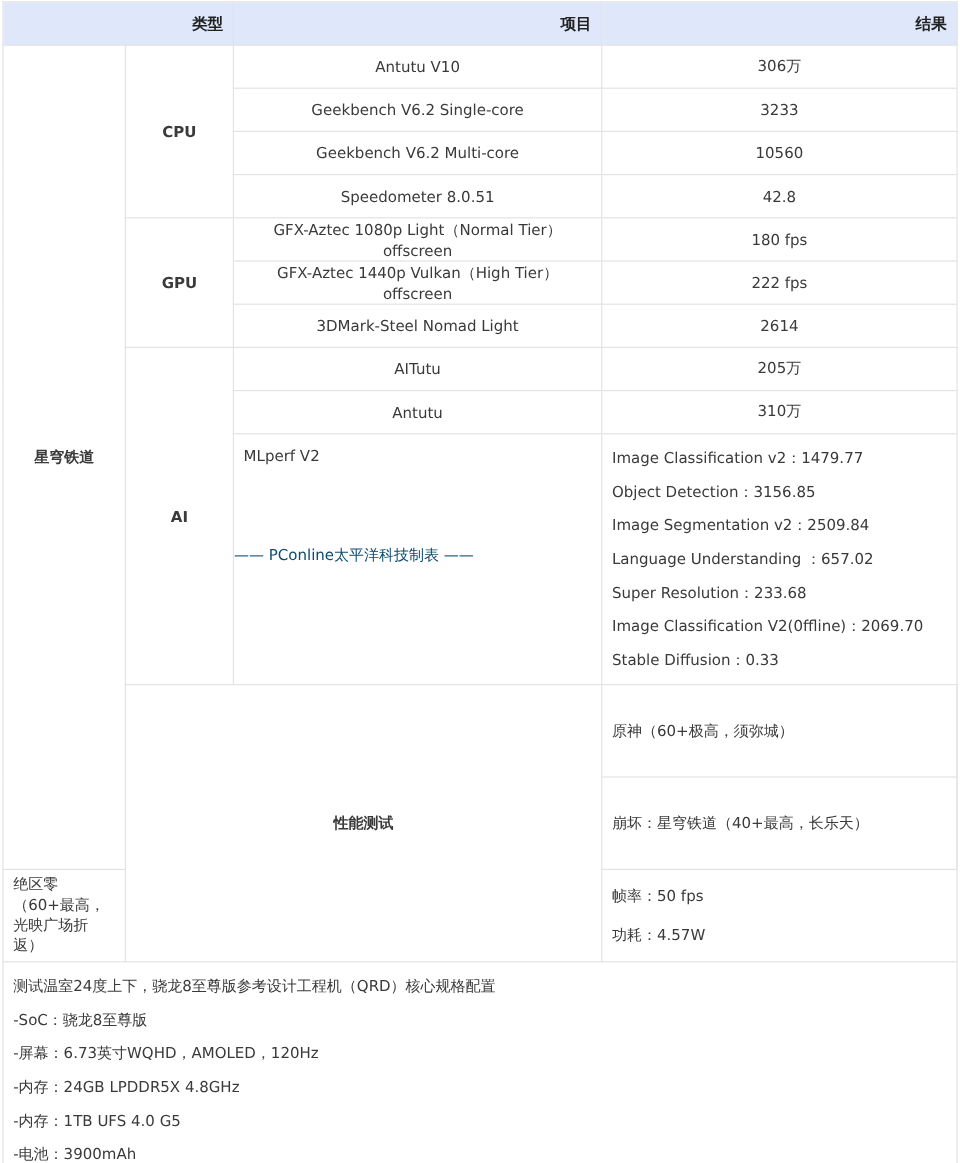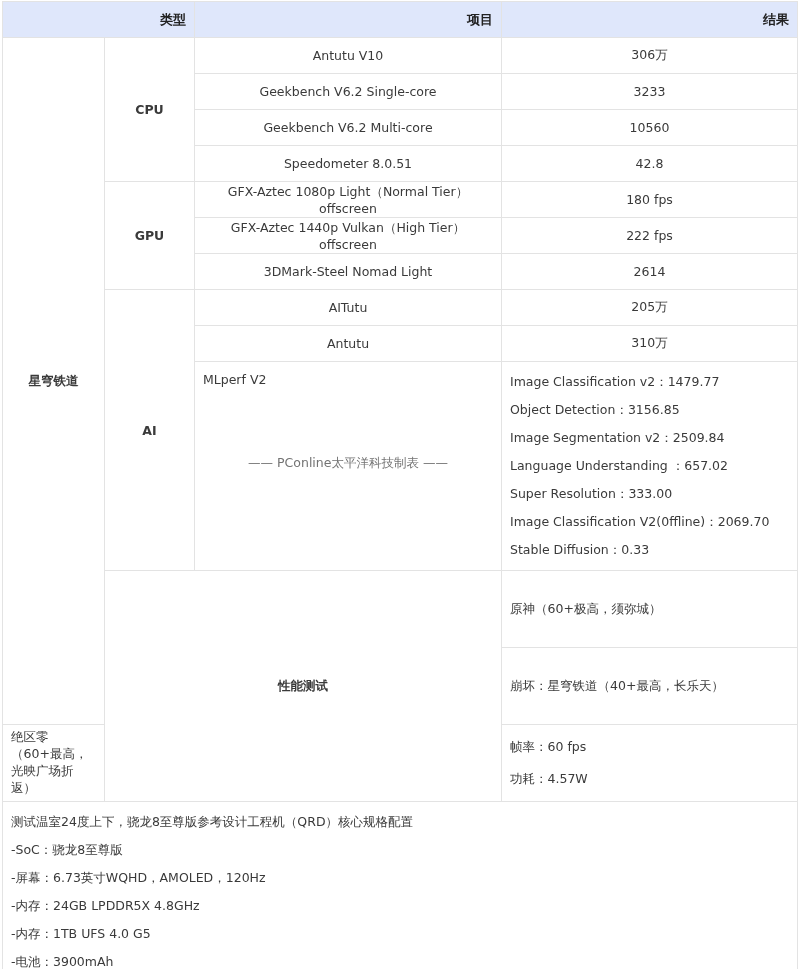--- a/index.html
+++ b/index.html
@@ -4,21 +4,21 @@
 <style>
   html, body { margin: 0; padding: 0; background: #ffffff; }
   body { width: 800px; height: 969px; overflow: hidden; font-family: "DejaVu Sans", "Liberation Sans", sans-serif; color: #3a3a3a; }
   table.spec { position: absolute; left: 2px; top: 1px; width: 795px; border-collapse: collapse; table-layout: fixed; font-size: 12.5px; }
   table.spec td, table.spec th { border: 1px solid #e3e3e3; padding: 0 8px; vertical-align: middle; }
   table.spec th { background: #dfe7fb; height: 35px; font-weight: bold; color: #222; text-align: right; font-size: 13px; }
   .c { text-align: center; font-weight: bold; }
   .row36 td { height: 35px; text-align: center; }
   .mlperf-cell { vertical-align: top !important; position: relative; height: 202px; text-decoration: underline; }
   .mlperf-name { position: absolute; left: 8px; top: 10px; }
-  .watermark { position: absolute; left: 0; right: 0; top: 93px; text-align: center; color: #737373; }
+  .watermark { position: absolute; left: 0; right: 0; top: 93px; color: #0c4a6e; }
   .multi { padding-top: 6px !important; padding-bottom: 6px !important; }
   .multi div { height: 28px; line-height: 28px; }
   .game td { height: 63px; }
   .game .multi div { height: 32px; line-height: 32px; }
   .notes-cell { padding: 6px 8px !important; }
   .notes-cell div { height: 28px; line-height: 28px; }
 </style>
 </head>
 <body>
 
@@ -83,21 +83,21 @@
     <tr>
       <td class="mlperf-cell">
         <span class="mlperf-name">MLperf V2</span>
         <span class="watermark">—— PConline太平洋科技制表 ——</span>
       </td>
       <td class="multi">
         <div>Image Classification v2：1479.77</div>
         <div>Object Detection：3156.85</div>
         <div>Image Segmentation v2：2509.84</div>
         <div>Language Understanding ：657.02</div>
-        <div>Super Resolution：333.00</div>
+        <div>Super Resolution：233.68</div>
         <div>Image Classification V2(0ffline)：2069.70</div>
         <div>Stable Diffusion：0.33</div>
       </td>
     </tr>
 
     <tr class="game">
       <td rowspan="3" colspan="2" class="c">性能测试</td>
       <td>原神（60+极高，须弥城）</td>
       <td class="multi">
         <div>帧率：59.8 fps</div>
@@ -107,21 +107,21 @@
     <tr class="game">
       <td>崩坏：星穹铁道（40+最高，长乐天）</td>
       <td class="multi">
         <div>帧率：59.71 fps</div>
         <div>功耗：5.31W</div>
       </td>
     </tr>
     <tr class="game">
       <td>绝区零（60+最高，光映广场折返）</td>
       <td class="multi">
-        <div>帧率：60 fps</div>
+        <div>帧率：50 fps</div>
         <div>功耗：4.57W</div>
       </td>
     </tr>
 
     <tr>
       <td colspan="4" class="notes-cell">
         <div>测试温室24度上下，骁龙8至尊版参考设计工程机（QRD）核心规格配置</div>
         <div>-SoC：骁龙8至尊版</div>
         <div>-屏幕：6.73英寸WQHD，AMOLED，120Hz</div>
         <div>-内存：24GB LPDDR5X 4.8GHz</div>

